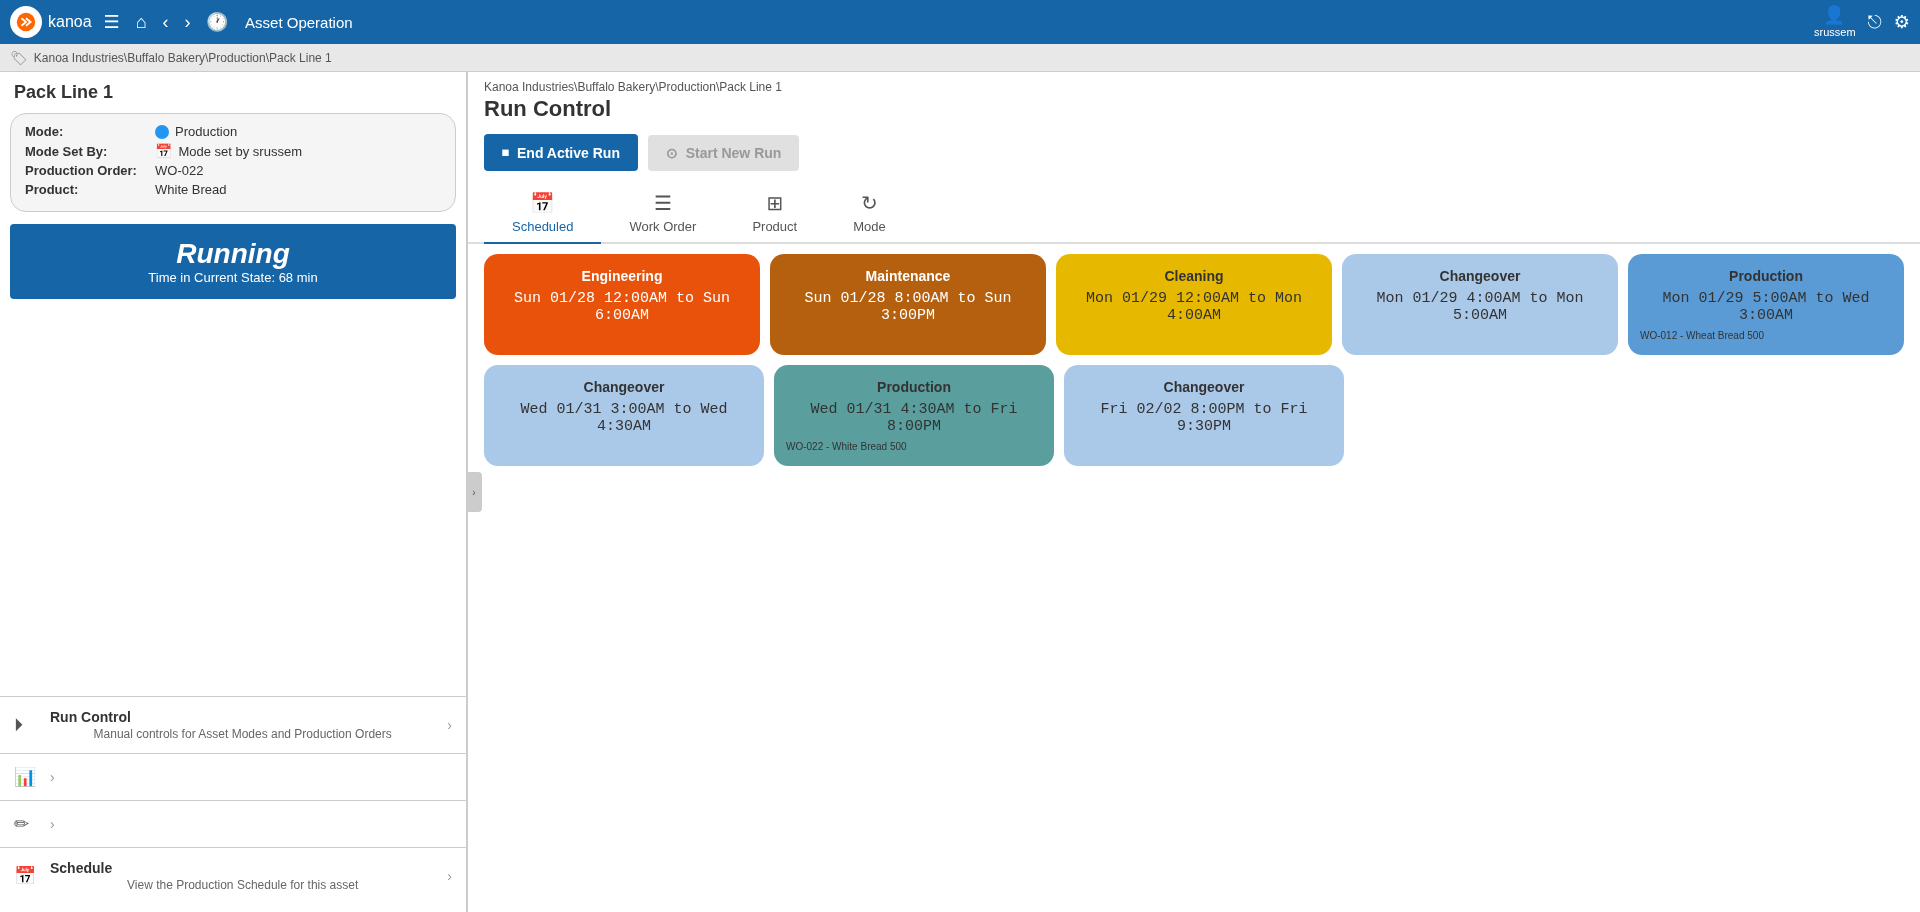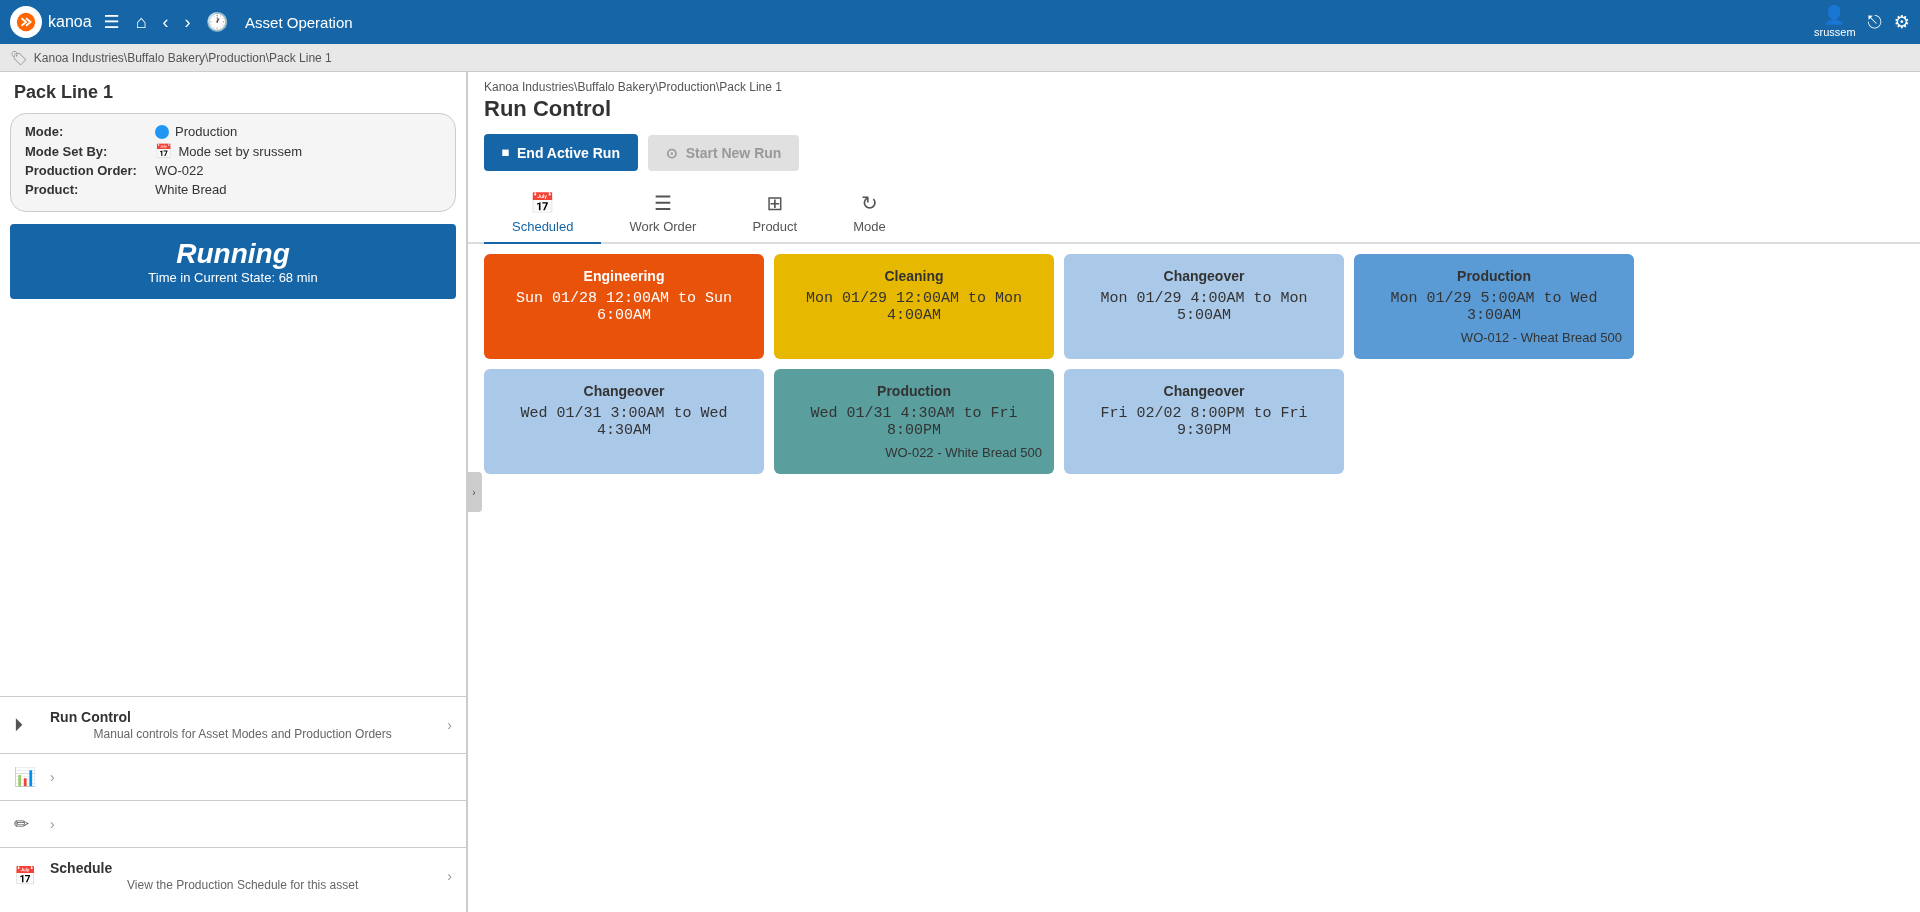--- a/index.html
+++ b/index.html
@@ -237,34 +237,34 @@
       color: #555;
       border-bottom: 2px solid transparent;
       margin-bottom: -2px;
     }
     .tab-item.active {
       color: #1565a7;
       border-bottom: 2px solid #1565a7;
     }
     .tab-icon { font-size: 20px; }
     .schedule-card {
-      border-radius: 6px;
+      border-radius: 14px;
       padding: 14px 12px;
       min-width: 200px;
       flex: 1 1 200px;
       max-width: 280px;
       min-height: 100px;
       display: flex;
       flex-direction: column;
       justify-content: flex-start;
       gap: 6px;
     }
     .card-title { font-size: 14px; font-weight: bold; text-align: center; }
     .card-time { font-size: 15px; text-align: center; font-family: Liberation Mono, monospace; }
-    .card-detail { font-size: 13px; text-align: right; }
+    .card-detail { font-size: 10px; text-align: left; }
 
     .card-engineering { background: #e8520a; color: white; }
     .card-maintenance { background: #b5600e; color: white; }
     .card-cleaning { background: #e6b800; color: #333; }
     .card-changeover-light { background: #aac8e8; color: #333; }
     .card-production-blue { background: #5b9bd5; color: #333; }
     .card-changeover-light2 { background: #aac8e8; color: #333; }
     .card-production-teal { background: #5a9e9e; color: #333; }
     .card-changeover-light3 { background: #aac8e8; color: #333; }
 
@@ -406,20 +406,24 @@
         <span class="tab-icon">↻</span>
         <span>Mode</span>
       </div>
     </div>
 
     <div class="row1">
       <div class="schedule-card card-engineering">
         <div class="card-title">Engineering</div>
         <div class="card-time">Sun 01/28 12:00AM to Sun 6:00AM</div>
       </div>
+      <div class="schedule-card card-maintenance">
+        <div class="card-title">Maintenance</div>
+        <div class="card-time">Sun 01/28 8:00AM to Sun 3:00PM</div>
+      </div>
       <div class="schedule-card card-cleaning">
         <div class="card-title">Cleaning</div>
         <div class="card-time">Mon 01/29 12:00AM to Mon 4:00AM</div>
       </div>
       <div class="schedule-card card-changeover-light">
         <div class="card-title">Changeover</div>
         <div class="card-time">Mon 01/29 4:00AM to Mon 5:00AM</div>
       </div>
       <div class="schedule-card card-production-blue">
         <div class="card-title">Production</div>

